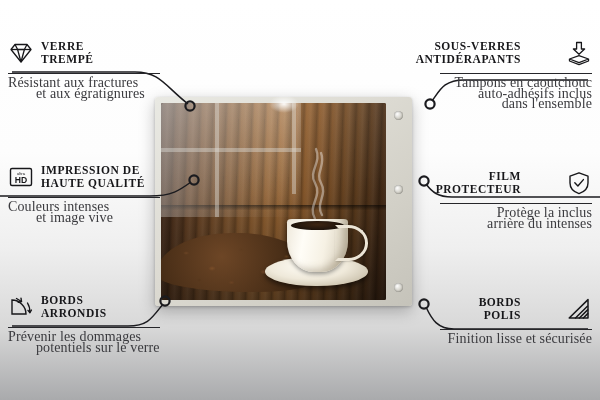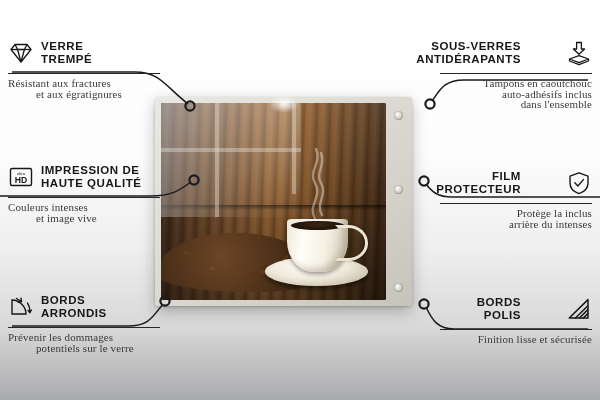--- a/index.html
+++ b/index.html
@@ -18,32 +18,32 @@
   .feat.left{left:8px;text-align:left;}
   .feat.right{right:8px;text-align:right;}
 
   .head{display:flex;align-items:center;gap:7px;min-height:34px;}
   .feat.right .head{flex-direction:row-reverse;gap:45px;}
 
   .ico{width:26px;height:26px;flex:0 0 26px;display:block;}
   .ico svg{display:block;width:26px;height:26px;}
 
   .title{
-    font-family:Liberation Sans, sans-serif;
+    font-family:Liberation Serif, serif;
     font-weight:bold;font-size:11.5px;line-height:12.6px;
     letter-spacing:.55px;color:#17171a;text-transform:uppercase;
     flex:1 1 auto;
   }
   .title .l2{display:block;}
 
   .rule{height:0;border-top:1.3px solid #26262a;margin:3px 0 4px;width:100%;}
 
   .desc{
     font-family:"Liberation Serif",serif;
-    font-size:11px;line-height:10.6px;color:#3a3a3e;letter-spacing:.12px;
+    font-size:14px;line-height:10.6px;color:#3a3a3e;letter-spacing:.12px;
   }
   .desc .l2{display:block;margin-left:28px;}
   .desc .l3{display:block;}
 
   
   #f-verre    {top:36px;}
   #f-hd       {top:160px;}
   #f-bords    {top:290px;}
   #f-sous     {top:36px;}
   #f-film     {top:166px;text-align:right;}

